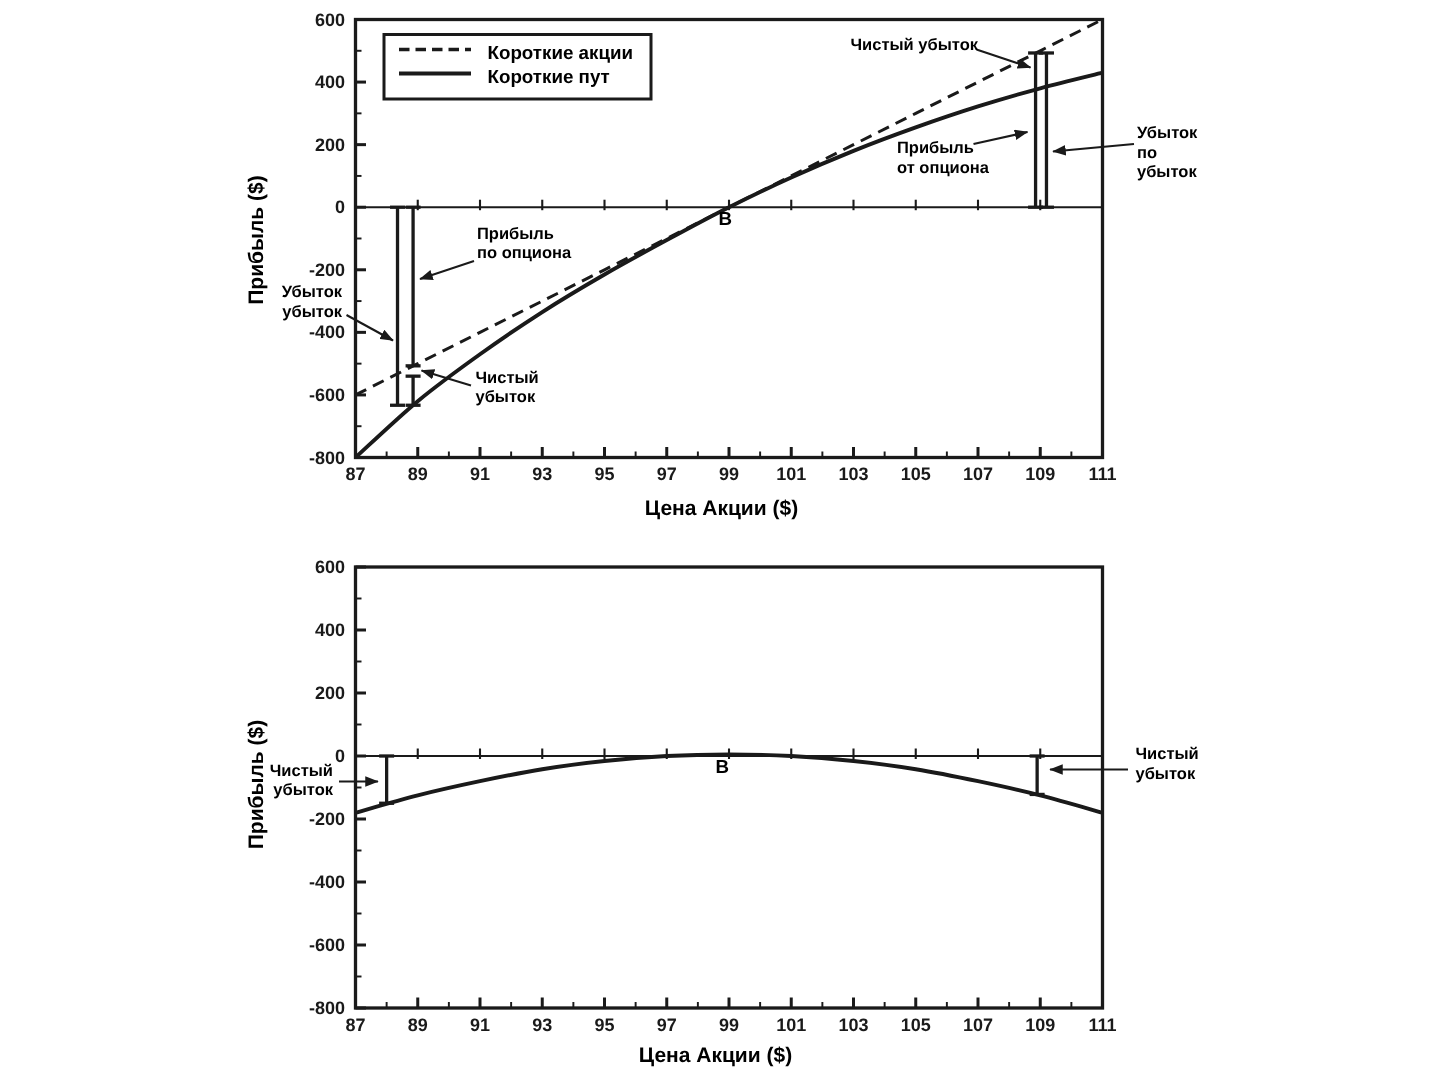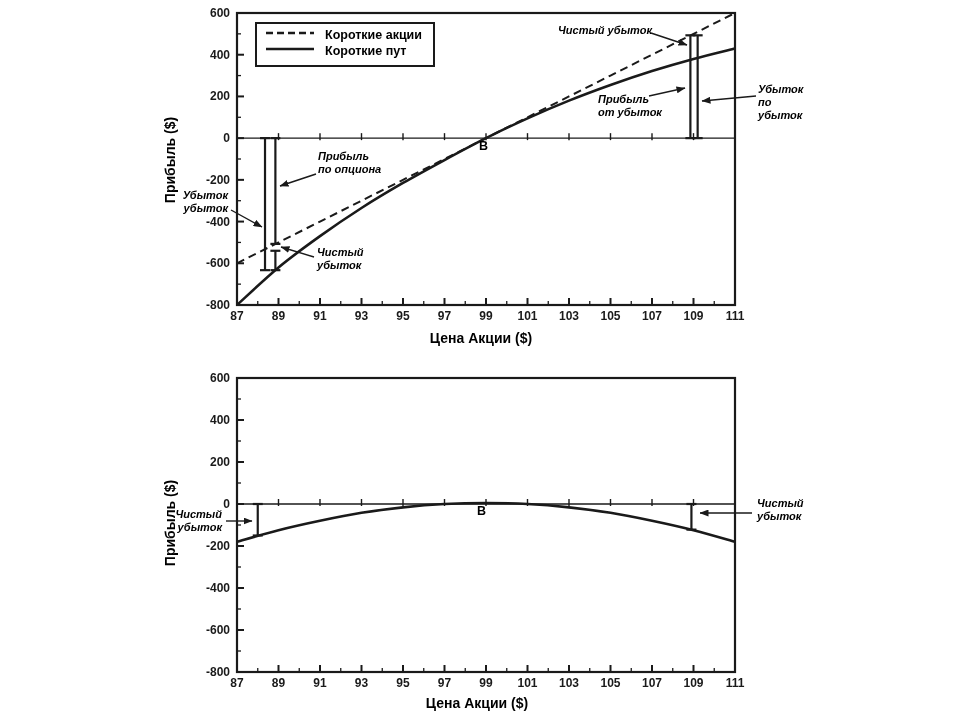--- a/index.html
+++ b/index.html
@@ -1,20 +1,20 @@
 <!DOCTYPE html>
 <html><head>
 <meta charset="utf-8">
 <style>
   html,body{margin:0;padding:0;background:#fff;}
   .canvas{position:relative;width:960px;height:720px;background:#ffffff;
           font-family:"Liberation Sans",sans-serif;color:#000000;overflow:hidden;}
   #plot{position:absolute;left:0;top:0;}
   #plot text{font-family:"Liberation Sans",sans-serif;font-weight:700;font-size:12px;fill:#1a1a1a;}
-  .ann{position:absolute;font-size:11px;font-weight:700;line-height:1.2;white-space:nowrap;font-style:italic;}
+  .ann{position:absolute;font-size:11px;font-weight:700;line-height:1.2;white-space:nowrap;}
   .axis-title{position:absolute;font-size:14px;font-weight:700;white-space:nowrap;}
   .ylabel{transform:translate(-50%,-50%) rotate(-90deg);}
   .xlabel{transform:translateX(-50%);}
   .b-label{position:absolute;font-size:12.5px;font-weight:700;}
   .legend{position:absolute;left:255px;top:22px;width:180px;border:2px solid #1a1a1a;
           background:#fff;padding:4px 7px 5px;box-sizing:border-box;}
   .legend-row{display:flex;align-items:flex-start;gap:9px;height:16px;}
   .legend-row span{font-size:12.5px;font-weight:700;}
 </style>
 </head>
@@ -240,21 +240,21 @@
   <div class="axis-title ylabel" style="left:170px;top:160px;">Прибыль ($)</div>
   <div class="axis-title xlabel" style="left:481px;top:330px;">Цена Акции ($)</div>
   <div class="axis-title ylabel" style="left:170px;top:523px;">Прибыль ($)</div>
   <div class="axis-title xlabel" style="left:477px;top:695px;">Цена Акции ($)</div>
 
   <div class="ann" style="left:540px;top:24px;width:112px;text-align:right;">
     <div>Чистый убыток</div>
   </div>
   <div class="ann" style="left:598px;top:93px;">
     <div>Прибыль</div>
-    <div>от убыток</div>
+    <div>от опциона</div>
   </div>
   <div class="ann" style="left:758px;top:83px;">
     <div>Убыток</div>
     <div>по</div>
     <div>убыток</div>
   </div>
   <div class="ann" style="left:318px;top:150px;">
     <div>Прибыль</div>
     <div>по опциона</div>
   </div>

